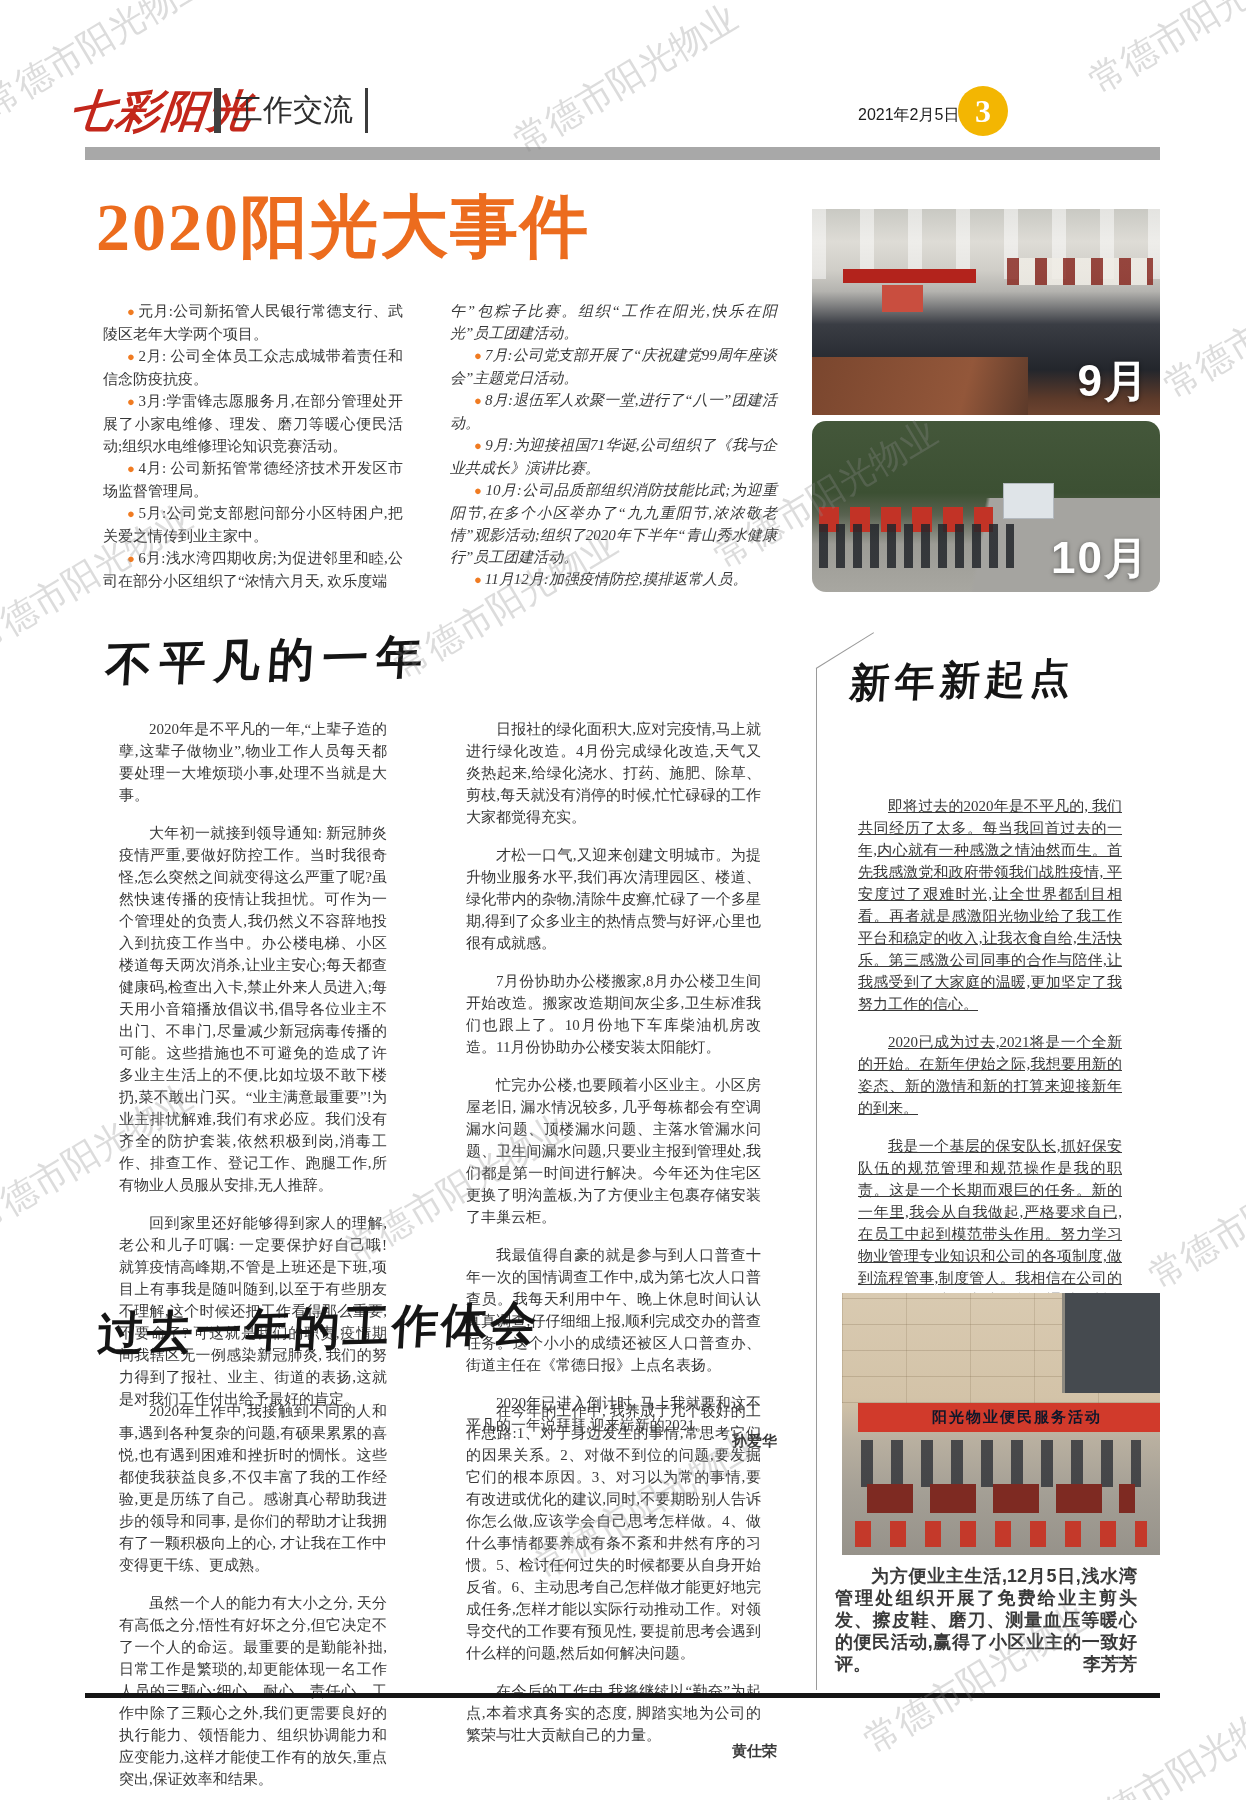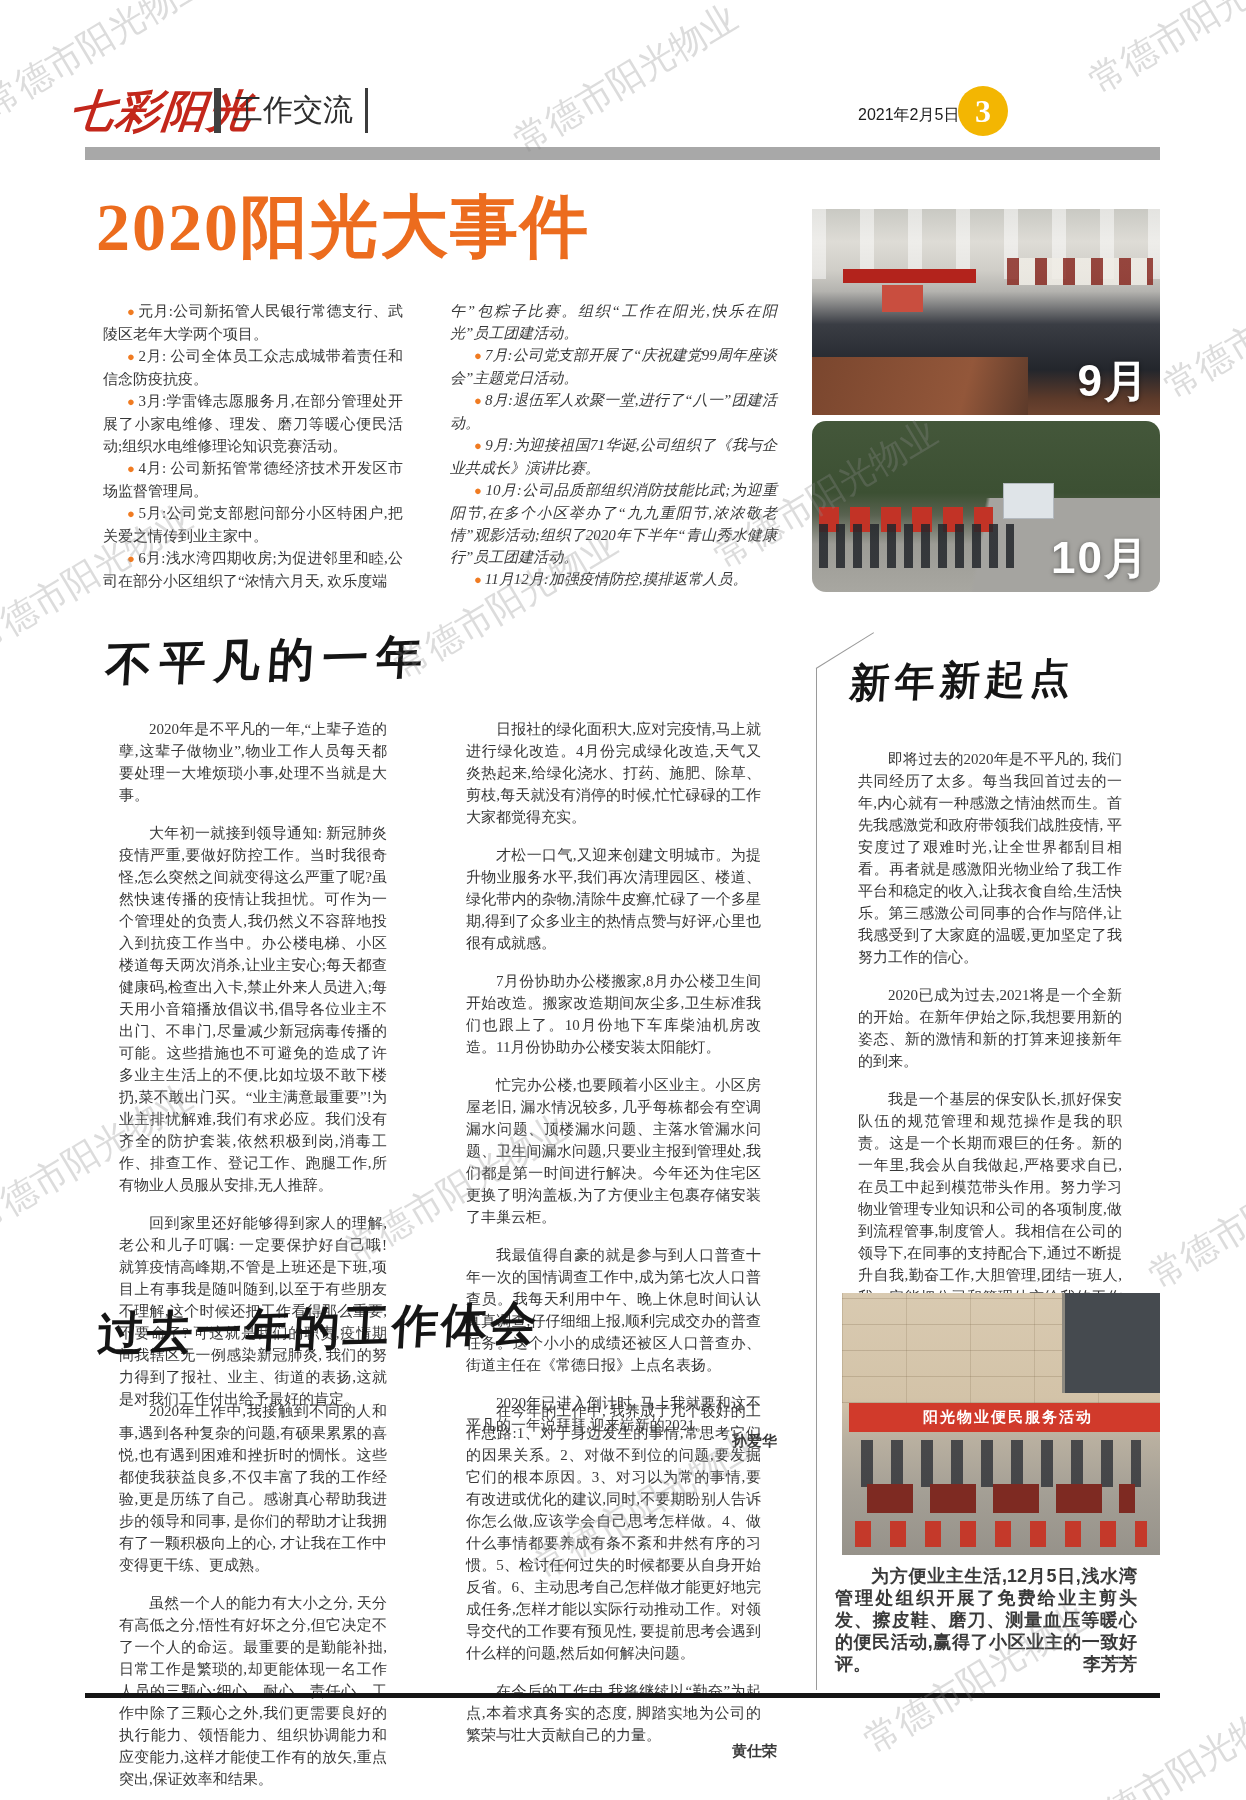--- a/index.html
+++ b/index.html
@@ -40,21 +40,21 @@
   .bullet { color:#f07b21; margin-right:3px; }
   .bullet::before { content:"●"; font-size:13px; }
   
   .brush { position:absolute; font-weight:900; color:#151515; z-index:2;
           font-family:"DejaVu Sans", sans-serif; transform:skewX(-5deg) rotate(-1.5deg); }
   .a1-title { left:106px; top:630px; font-size:46px; letter-spacing:8px; }
   .a2-title { left:850px; top:653px; font-size:40px; letter-spacing:5px; }
   .a3-title { left:98px; top:1298px; font-size:46px; letter-spacing:3px; }
   .a1-col1 { left:103px; top:702px; width:300px; }
   .a1-col2 { left:450px; top:702px; width:327px; }
-  .a2-body { left:842px; top:732px; width:296px; }
+  .a2-body { left:842px; top:779px; width:296px;text-decoration:underline; }
   .a3-col1 { left:103px; top:1384px; width:300px; }
   .a3-col2 { left:450px; top:1384px; width:327px; }
   .author-inline { text-align:right; font-weight:bold; margin-top:-22px; text-indent:0; }
   .author-line { text-align:right; font-weight:bold; margin-top:2px; }
   
   .vline { left:816px; top:668px; width:1px; height:1022px; background:#9a9a9a; z-index:2; }
   .diag  { left:816px; top:668px; width:68px; height:1px; background:#9a9a9a;
            transform-origin:left center; transform:rotate(-31.8deg); z-index:2; }
   
   .photo { position:absolute; overflow:hidden; z-index:2; }
@@ -82,22 +82,22 @@
     background:repeating-linear-gradient(90deg, #c23326 0 20px, rgba(0,0,0,0) 20px 31px); }
   .p2-people { position:absolute; top:60%; left:2%; width:56%; height:26%; opacity:.85;
     background:repeating-linear-gradient(90deg, #23262b 0 9px, rgba(0,0,0,0) 9px 17px); }
   .photo-svc { left:842px; top:1293px; width:318px; height:262px;
     background:linear-gradient(#d9cab1 0%, #d3c3a8 40%, #b9b0a0 56%, #a49f95 76%, #96928a 100%); }
   .p3-grid { position:absolute; left:0; right:0; top:0; height:42%;
     background:repeating-linear-gradient(0deg, rgba(120,100,70,.25) 0 1px, rgba(0,0,0,0) 1px 26px),
                repeating-linear-gradient(90deg, rgba(120,100,70,.2) 0 1px, rgba(0,0,0,0) 1px 64px); }
   .p3-window { position:absolute; top:0; right:0; width:30%; height:38%; background:#454a4f;
     border-left:3px solid #8e8a80; }
-  .p3-banner { position:absolute; top:42%; left:7px; width:100%; height:11%; background:#d13a2b;
-    color:#ffffff; font-weight:bold; font-size:15px; letter-spacing:2px; white-space:nowrap;
+  .p3-banner { position:absolute; top:42%; left:16px; width:100%; height:11%; background:#d13a2b;
+    color:#0f172a; font-weight:bold; font-size:15px; letter-spacing:2px; white-space:nowrap;
     display:flex; align-items:center; justify-content:center;
     font-family:"Liberation Sans", sans-serif; }
   .p3-people { position:absolute; bottom:26%; left:6%; width:88%; height:18%; opacity:.8;
     background:repeating-linear-gradient(90deg, #2c2f35 0 12px, rgba(0,0,0,0) 12px 30px); }
   .p3-tables { position:absolute; bottom:16%; left:8%; width:84%; height:11%;
     background:repeating-linear-gradient(90deg, #7e2a22 0 46px, rgba(0,0,0,0) 46px 63px); }
   .p3-chairs { position:absolute; bottom:3%; left:4%; width:92%; height:10%;
     background:repeating-linear-gradient(90deg, #c4392a 0 16px, rgba(0,0,0,0) 16px 35px); }
   .caption { left:835px; top:1565px; width:302px; font-size:18px; line-height:22px;
     color:#3a3a3a; font-weight:bold; text-align:justify; z-index:2;

